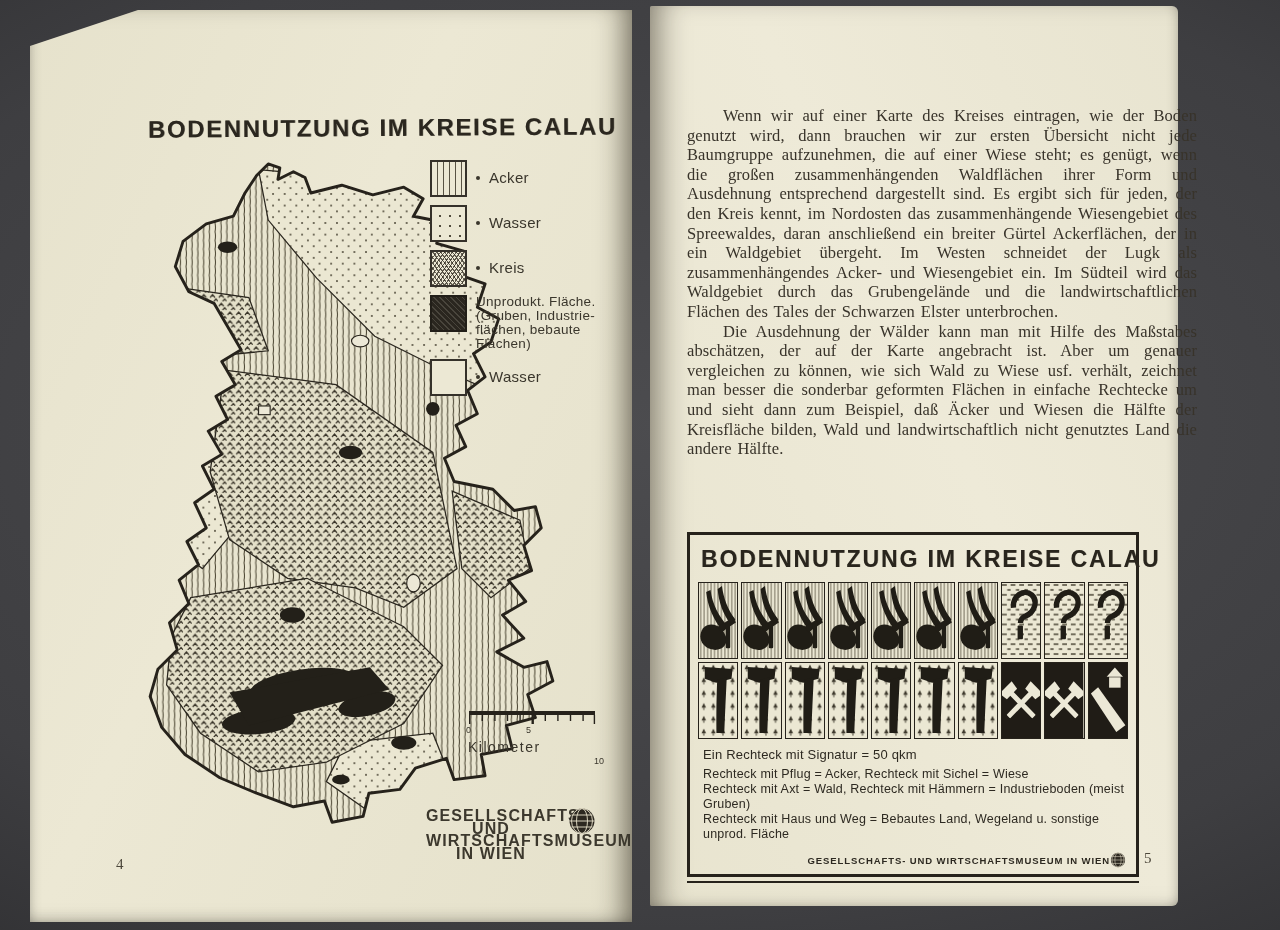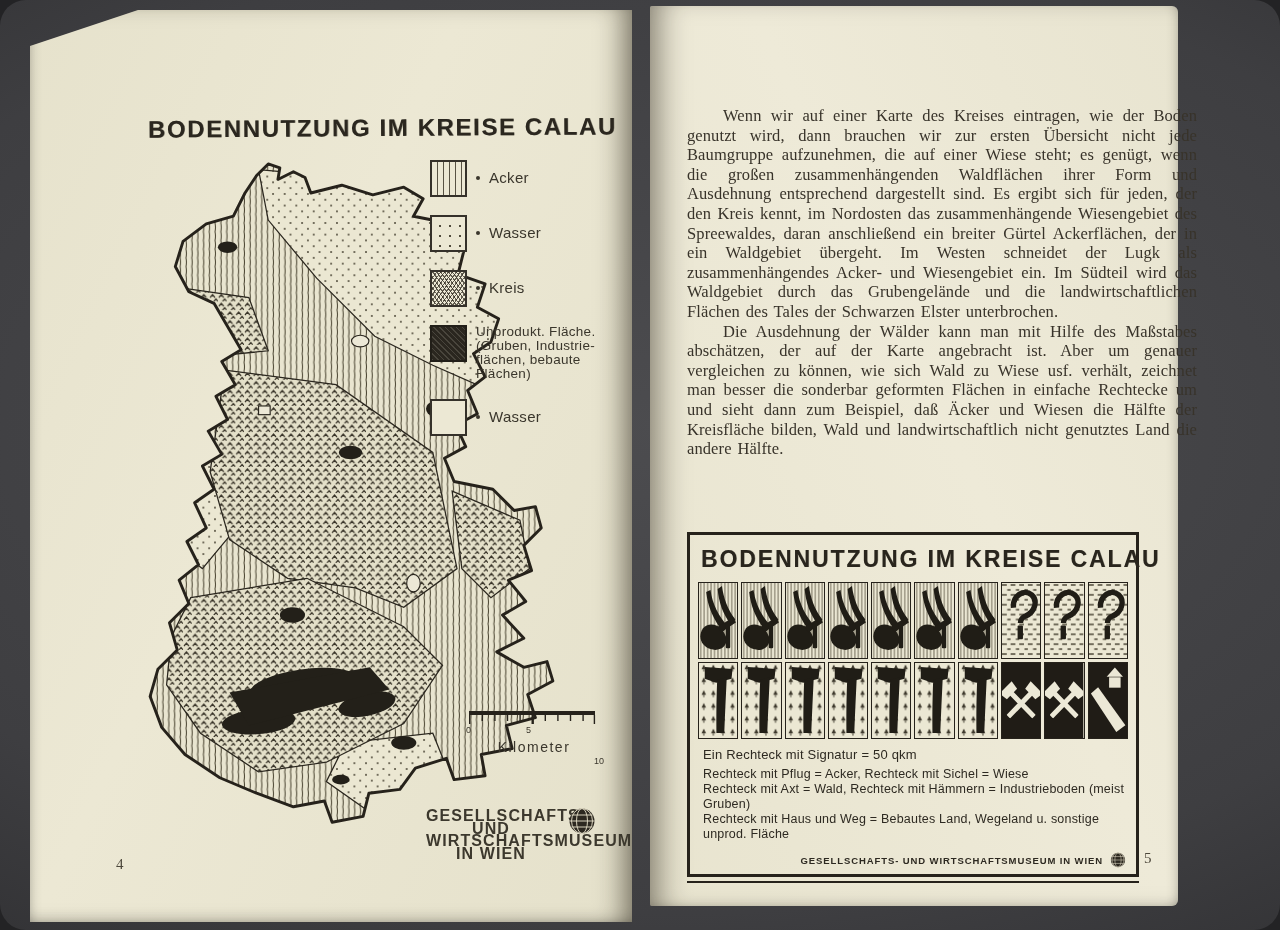--- a/index.html
+++ b/index.html
@@ -1,49 +1,49 @@
 <!DOCTYPE html>
 <html><head>
 <meta charset="utf-8">
 <style>
   html,body{margin:0;padding:0;background:#232325;}
   .stage{position:relative;width:1280px;height:930px;overflow:hidden;
     background:radial-gradient(120% 95% at 52% 46%, #4c4c4f 0%, #3e3e41 55%, #222224 100%);
-    font-family:"Liberation Sans", sans-serif;border-radius:26px;}
+    font-family:"Liberation Sans", sans-serif;}
   .page{position:absolute;}
   .page-left{left:30px;top:10px;width:602px;height:912px;
     background:linear-gradient(115deg,#e6e2cc,#ece8d4 42%,#e5e1cb);
     clip-path:polygon(108px 0,100% 0,100% 100%,0 100%,0 36px);
     box-shadow:inset -22px 0 28px -14px rgba(25,20,10,.55), inset 0 -10px 16px -12px rgba(0,0,0,.3), inset 8px 0 12px -8px rgba(0,0,0,.25);}
   .page-right{left:650px;top:6px;width:528px;height:900px;border-radius:2px 6px 6px 2px;
     background:linear-gradient(245deg,#e8e4d0,#eeead8 45%,#e8e4cf);
     box-shadow:inset 24px 0 30px -16px rgba(25,20,10,.5), inset -8px 0 12px -8px rgba(0,0,0,.28), inset 0 -8px 14px -12px rgba(0,0,0,.25);}
 
   
   .map-title{position:absolute;left:118px;top:104px;font-weight:700;font-size:24px;
     letter-spacing:1.6px;color:#2b271f;transform:rotate(-.4deg);
     text-shadow:.6px 0 0 rgba(43,39,31,.45);white-space:nowrap;}
   .land-map{position:absolute;left:82px;top:152px;width:448px;height:668px;}
-  .map-legend{position:absolute;left:400px;top:150px;display:flex;flex-direction:column;gap:18px;width:210px;}
+  .map-legend{position:absolute;left:400px;top:150px;display:flex;flex-direction:column;gap:8px;width:210px;}
   .legend-item{display:flex;align-items:flex-start;gap:9px;}
   .swatch{width:37px;height:37px;border:2px solid #35312a;flex:none;box-sizing:border-box;background-color:#ece8d4;}
   .swatch-acker{background-image:repeating-linear-gradient(90deg,transparent 0 5px,rgba(62,56,42,.85) 5px 6px);}
   .swatch-wiese{background-image:radial-gradient(rgba(62,56,42,.9) 1px,transparent 1.5px);background-size:10px 10px;background-position:3px 4px;}
   .swatch-wald{background-image:repeating-linear-gradient(55deg,rgba(52,47,36,.75) 0 1px,transparent 1px 3.2px),repeating-linear-gradient(-55deg,rgba(52,47,36,.75) 0 1px,transparent 1px 3.2px);}
   .swatch-unprod{background-color:#2a261f;background-image:repeating-linear-gradient(45deg,rgba(236,232,214,.16) 0 1px,transparent 1px 4px);border-color:#211e18;}
   .legend-dot{width:4px;height:4px;border-radius:50%;background:#3a362c;margin-top:16px;flex:none;}
   .legend-label{font-size:15px;line-height:16px;color:#3a362c;margin-top:10px;letter-spacing:.3px;}
   .legend-label.multiline{margin-top:0;font-size:13.5px;line-height:14px;}
   .legend-label span{display:block;}
   .scale-bar{position:absolute;left:438px;top:700px;width:132px;height:58px;}
   .scale-ticks{position:absolute;top:15px;left:0;width:100%;height:12px;font-size:9px;color:#3a362c;}
   .scale-ticks .t0{position:absolute;left:-2px;}
   .scale-ticks .t5{position:absolute;left:58px;}
   .scale-ticks .t10{position:absolute;right:-4px;margin-top:31px;}
-  .scale-unit{position:absolute;top:29px;width:100%;text-align:center;font-size:14px;letter-spacing:1.5px;color:#3a362c;}
+  .scale-unit{position:absolute;top:29px;width:100%;text-align:left;font-size:14px;letter-spacing:1.5px;color:#3a362c;}
   .museum-credit{position:absolute;left:396px;top:800px;width:130px;text-align:center;
     font-size:16px;line-height:12.5px;letter-spacing:1.1px;font-weight:700;color:#3c382d;}
   .globe-left{position:absolute;left:538px;top:797px;}
   .page-num{position:absolute;font-family:"Liberation Serif",serif;font-size:15px;color:#4c473b;}
   .pn-left{left:86px;top:846px;}
   .pn-right{left:494px;top:844px;}
 
   
   .body-text{position:absolute;left:37px;top:100px;width:510px;}
   .body-text p{margin:0;text-indent:36px;text-align:justify;
@@ -53,21 +53,21 @@
     padding:6px 8px 0;box-sizing:border-box;}
   .chart::after{content:"";position:absolute;left:-3px;right:-3px;bottom:-9px;height:2.5px;background:#26221b;}
   .chart-title{font-weight:700;font-size:23px;letter-spacing:1.9px;color:#29251d;
     margin:5px 0 9px 3px;white-space:nowrap;text-shadow:.5px 0 0 rgba(41,37,29,.4);}
   .pictogram-grid{display:grid;grid-template-columns:repeat(10,1fr);gap:3px;}
   .pcell{display:block;width:100%;height:77px;border:1.6px solid #26221b;box-sizing:border-box;}
   .pcell.light{color:#201d16;}
   .pcell.dark{color:#ece8d6;}
   .chart-captions{margin:8px 2px 0 5px;font-size:12.5px;line-height:15px;color:#2d2921;letter-spacing:.2px;}
   .chart-captions .cap-first{margin-bottom:5px;font-size:13px;}
-  .chart-credit-row{display:flex;justify-content:flex-end;align-items:center;gap:7px;
+  .chart-credit-row{display:flex;justify-content:flex-end;align-items:center;gap:0;
     margin-top:7px;padding:3px 2px 6px;font-weight:700;font-size:9.5px;letter-spacing:.9px;color:#2d2921;}
 </style>
 </head>
 <body>
 
 <svg width="0" height="0" style="position:absolute" aria-hidden="true">
   <defs>
     <pattern id="pat-cell-acker" width="3.6" height="8" patternUnits="userSpaceOnUse">
       <rect width="3.6" height="8" fill="#ebe7d3"></rect>
       <path d="M1.8,0 L1.8,8" stroke="#5a5440" stroke-width=".9" fill="none"></path>

